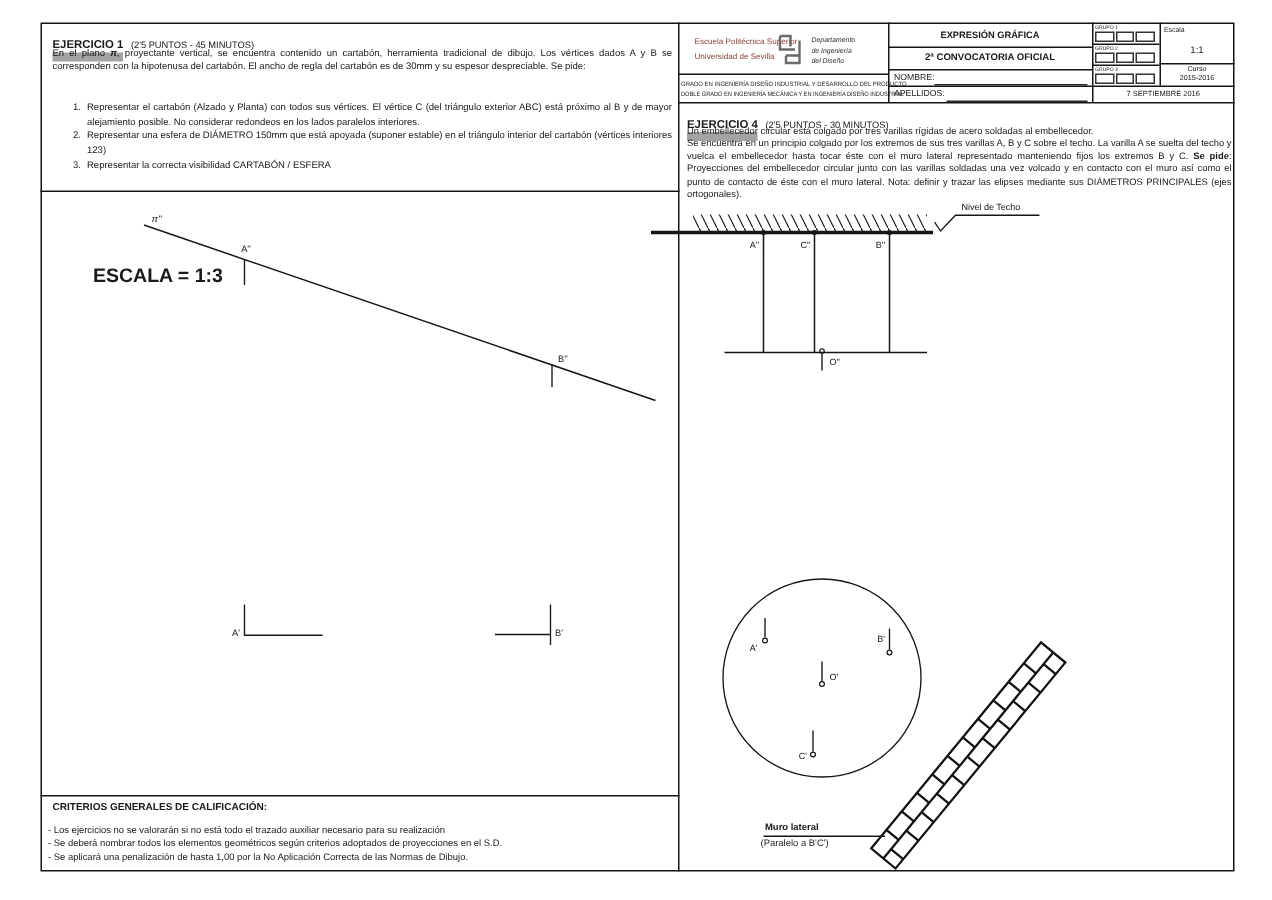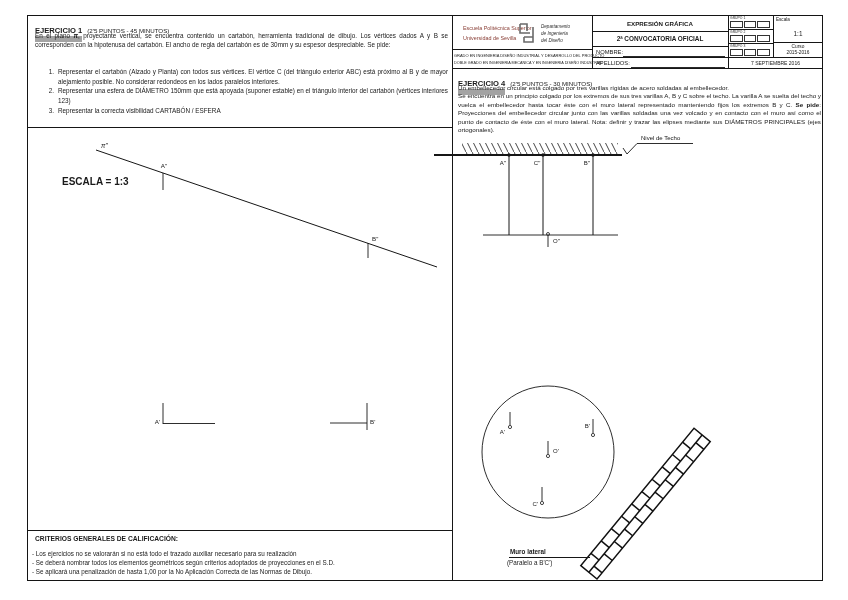--- a/index.html
+++ b/index.html
@@ -50,21 +50,21 @@
     <div class="li-row">
       <span class="li-num">2.</span>
       <span class="jt">Representar una esfera de DIÁMETRO 150mm que está apoyada (suponer estable) en el triángulo interior del cartabón (vértices interiores 123)</span>
     </div>
     <div class="li-row">
       <span class="li-num">3.</span>
       <span class="jt">Representar la correcta visibilidad CARTABÓN / ESFERA</span>
     </div>
   </div>
 
-  <div class="abs b" style="left:62px;top:176px;font-size:10px;">ESCALA = 1:3</div>
+  <div class="abs b" style="left:62px;top:176px;font-size:13px;">ESCALA = 1:3</div>
 
   <svg class="abs" style="left:27px;top:138px;" width="425" height="140" viewBox="0 0 425 140">
     <line x1="69" y1="12" x2="410" y2="129" stroke="#161616" stroke-width="1"></line>
     <text x="74" y="10" font-size="6.4" font-style="italic">π''</text>
     <line x1="136" y1="35" x2="136" y2="52" stroke="#161616" stroke-width="0.9"></line>
     <text x="137" y="30" font-size="6.2" text-anchor="middle">A''</text>
     <line x1="341" y1="105" x2="341" y2="120" stroke="#161616" stroke-width="0.9"></line>
     <text x="345" y="103" font-size="6.2">B''</text>
   </svg>
 

